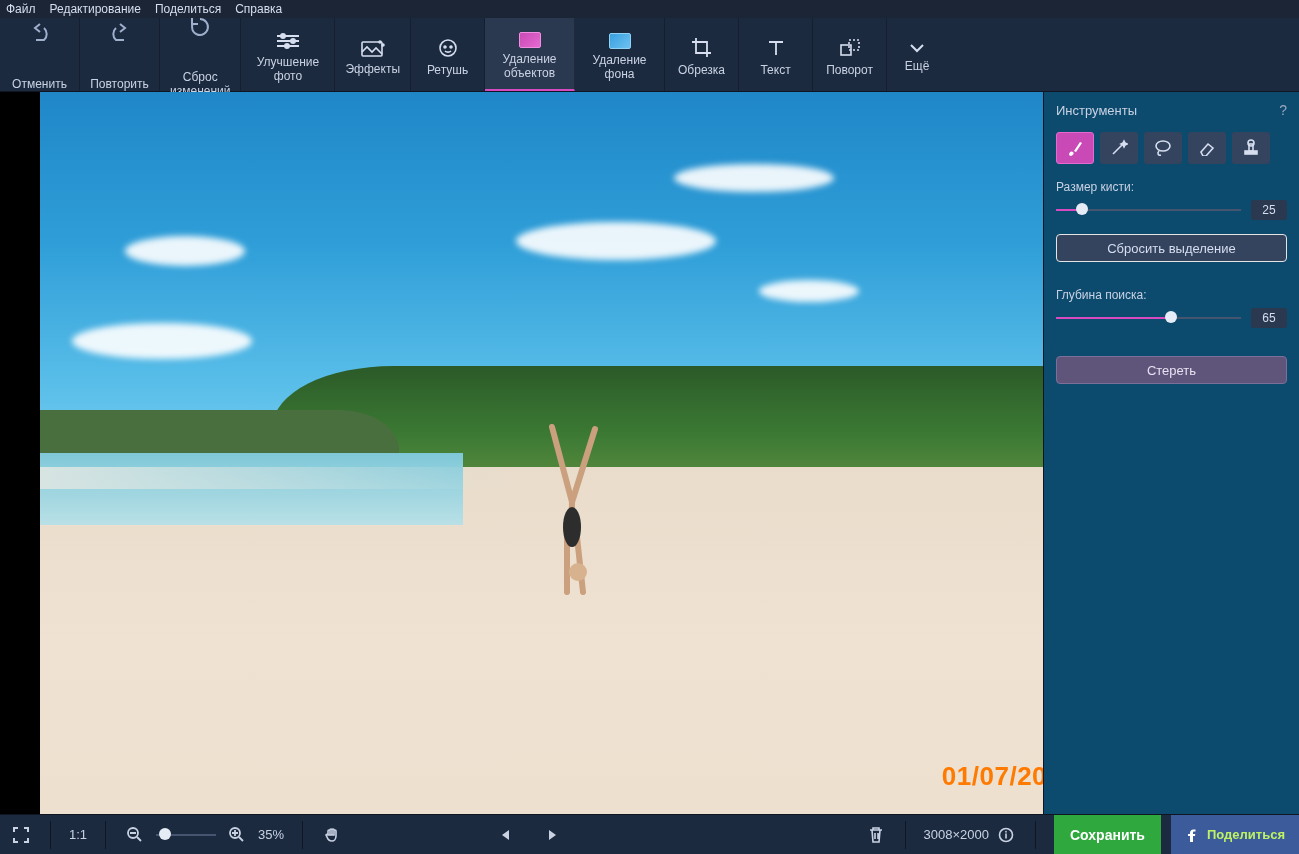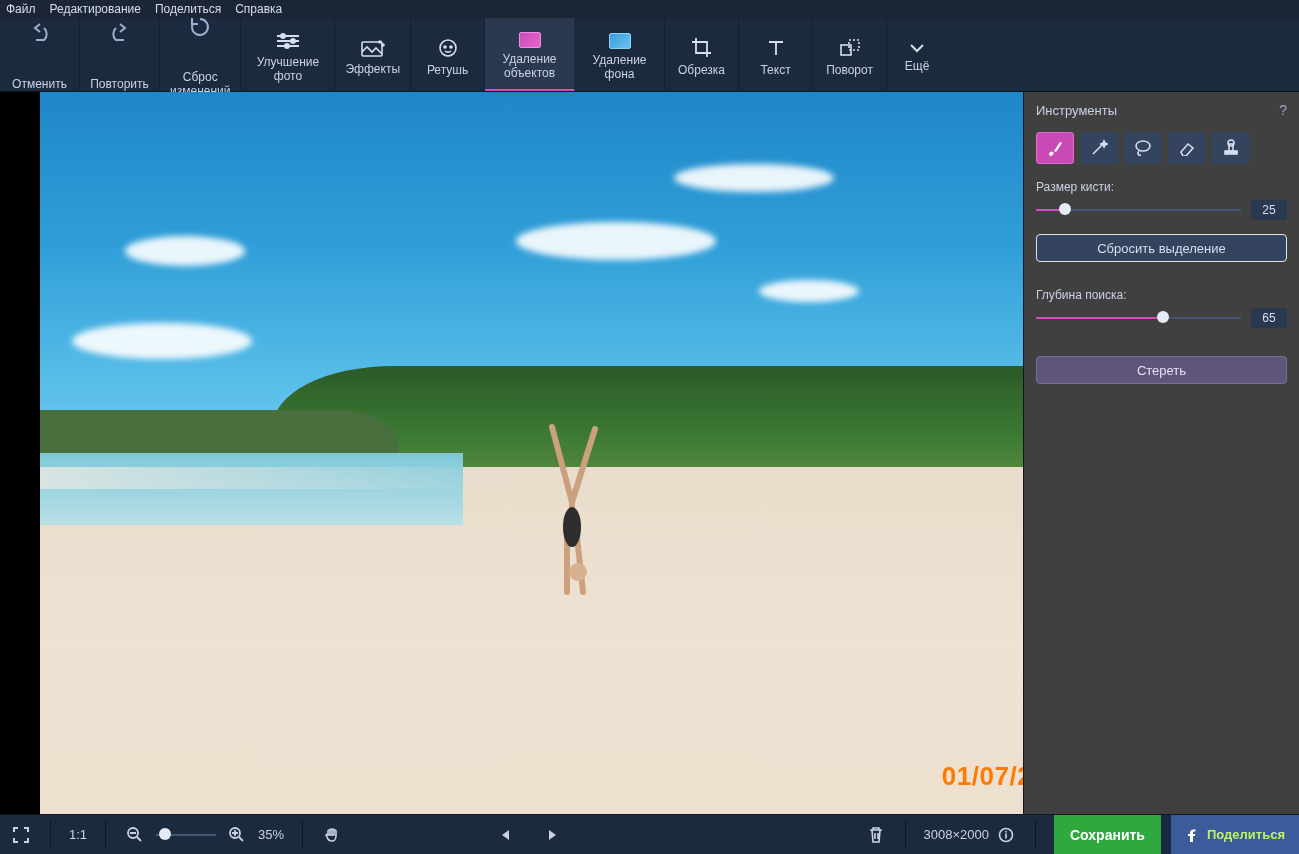--- a/index.html
+++ b/index.html
@@ -41,21 +41,21 @@
          background: linear-gradient(to bottom, #7fc8d8 0%, #b9e0e6 100%); }
   .sand { position:absolute; inset:52% 0 0 0;
           background: linear-gradient(to bottom, #e9dccb 0%, #efe2d2 50%, #ede0cf 100%); }
   .wetline { position:absolute; left:0; right:0; top:52%; height:3%;
              background: linear-gradient(to right, #d7e4e2 0%, rgba(237,224,207,0) 45%); }
   .datestamp { position:absolute; right:20px; bottom:22px; color:#ff7a00; font-weight:700; font-size:26px;
                font-family: Arial, sans-serif; letter-spacing: 0.5px; }
   .person { position:absolute; left:47%; top:45%; width:60px; height:185px; pointer-events:none; }
 
   
-  .sidebar { position:absolute; top:92px; right:0; bottom:40px; width:276px; background:#404040;
+  .sidebar { position:absolute; top:92px; right:0; bottom:40px; width:256px; background:#0c4a6e;
              border-left:1px solid #0f1622; padding:10px 12px; color:#c9d2e3; }
   .sb-title-row { display:flex; align-items:center; justify-content:space-between; font-size:13px; }
   .sb-title-row .help { color:#98a6c0; font-size:14px; }
   .tool-row { margin-top:14px; display:flex; gap:6px; }
   .tbtn { width:38px; height:32px; border-radius:3px; background:#34435e; display:flex; align-items:center;
           justify-content:center; cursor:pointer; }
   .tbtn.active { background:#c94ab6; border:1px solid #e56ad0; }
   .sb-label { margin-top:16px; font-size:12px; color:#c9d2e3; }
   .slider-row { position:relative; margin-top:6px; display:flex; align-items:center; }
   .slider { flex:1; position:relative; height:10px; }

